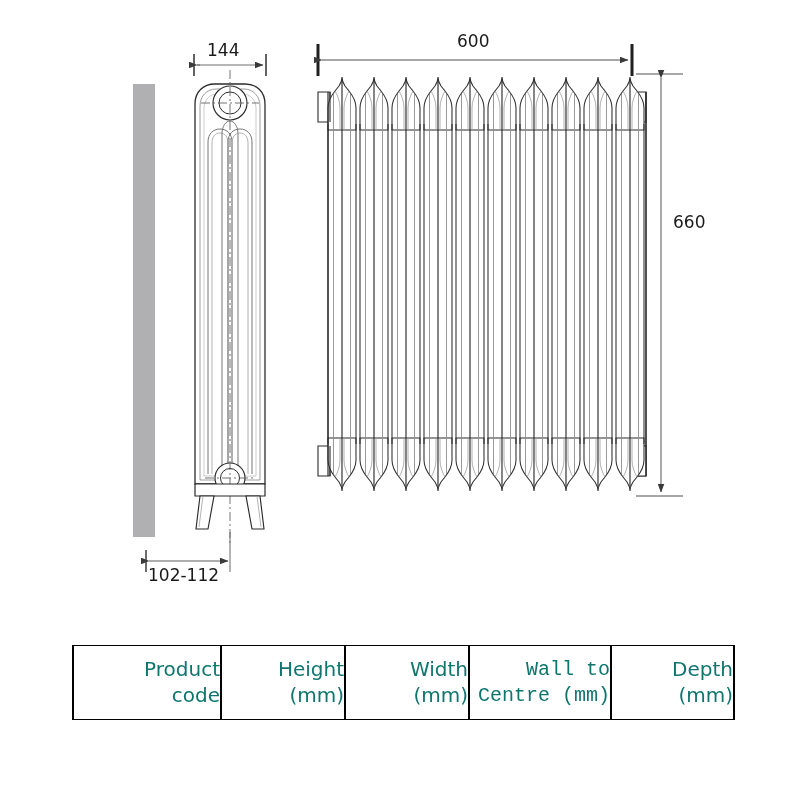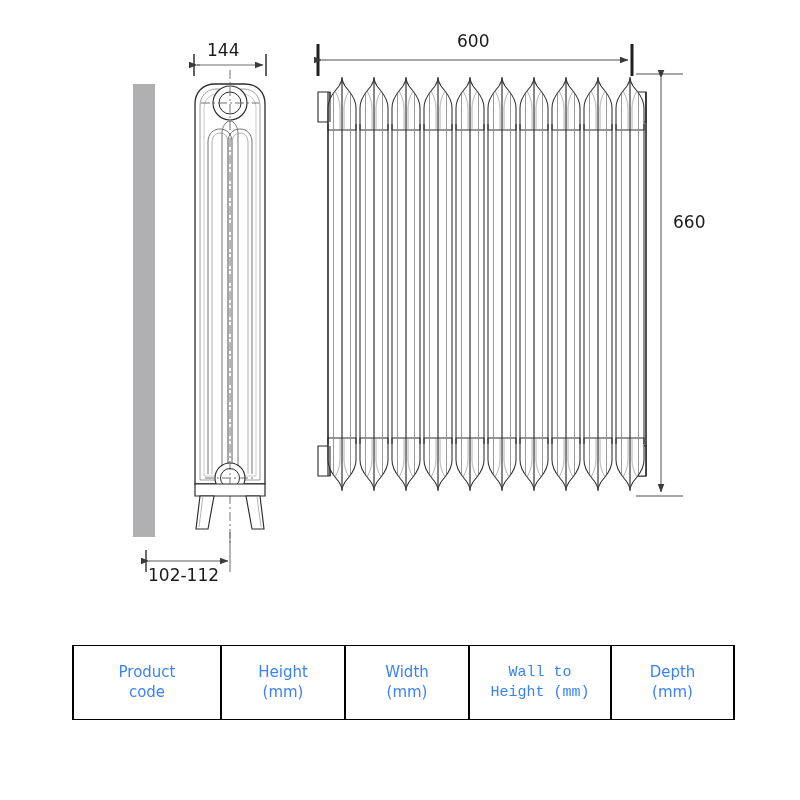--- a/index.html
+++ b/index.html
@@ -7,22 +7,22 @@
        font-family:"DejaVu Sans","Liberation Sans",sans-serif;color:#111;}
   #stage{position:absolute;left:0;top:4px;width:800px;height:616px;}
   svg.drawing{position:absolute;left:0;top:0;width:800px;height:800px;}
 
   .dimtext{position:absolute;font-size:17px;color:#1a1a1a;white-space:nowrap;
            font-family:"DejaVu Sans","Liberation Sans",sans-serif;}
 
   
   #spec-table{position:absolute;left:72px;top:641px;width:651px;
               border-collapse:collapse;table-layout:fixed;}
-  #spec-table td{border:1.3px solid #000;text-align:center;vertical-align:middle;
-                 font-size:15px;line-height:1.28;color:#3b82f6;padding:0;}
+  #spec-table td{border:1.3px solid #000;text-align:right;vertical-align:middle;
+                 font-size:20px;line-height:1.28;color:#0f766e;padding:0;}
   #spec-table tr.hdr td{height:73px;border-left-width:2.6px;border-right-width:2.6px;}
   #spec-table tr.val td{height:42px;border-left-width:2.6px;border-right-width:2.6px;}
   #spec-table tr.hdr td:first-child,#spec-table tr.val td:first-child{border-left-width:2.6px;}
   #spec-table tr.hdr td:last-child,#spec-table tr.val td:last-child{border-right-width:2.6px;}
   .cellline{display:block;}
 </style>
 </head>
 <body>
 
 <div id="stage">
@@ -179,21 +179,21 @@
         <td style="width:122px;">
           <span class="cellline">Height</span>
           <span class="cellline">(mm)</span>
         </td>
         <td style="width:122px;">
           <span class="cellline">Width</span>
           <span class="cellline">(mm)</span>
         </td>
         <td style="width:140px;font-family:Liberation Mono, monospace;">
           <span class="cellline">Wall to</span>
-          <span class="cellline">Height (mm)</span>
+          <span class="cellline">Centre (mm)</span>
         </td>
         <td style="width:121px;">
           <span class="cellline">Depth</span>
           <span class="cellline">(mm)</span>
         </td>
       </tr>
     </tbody>
   </table>
 
 </div>

